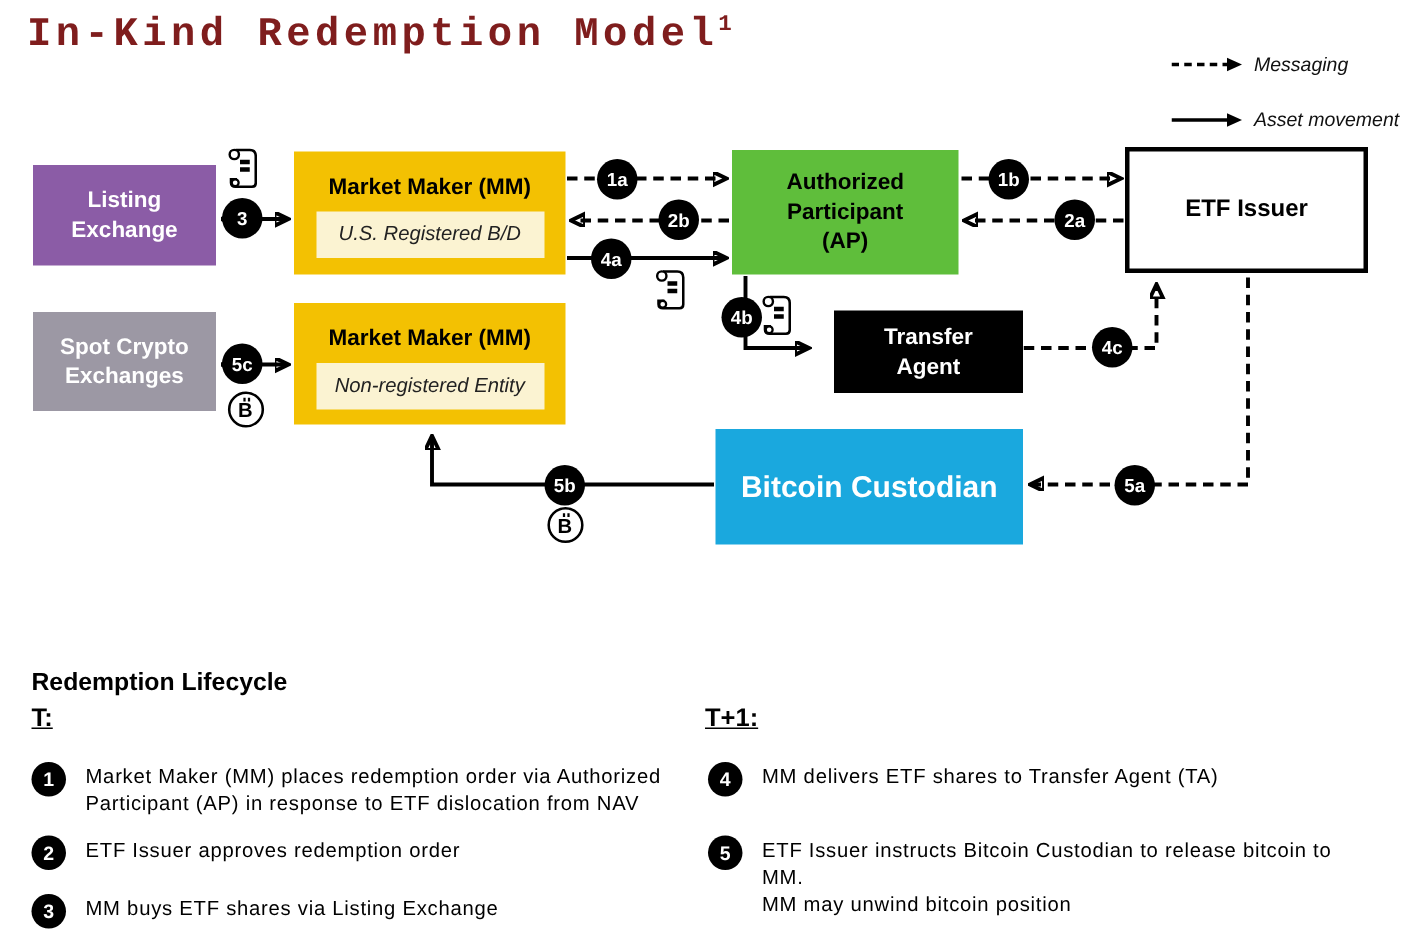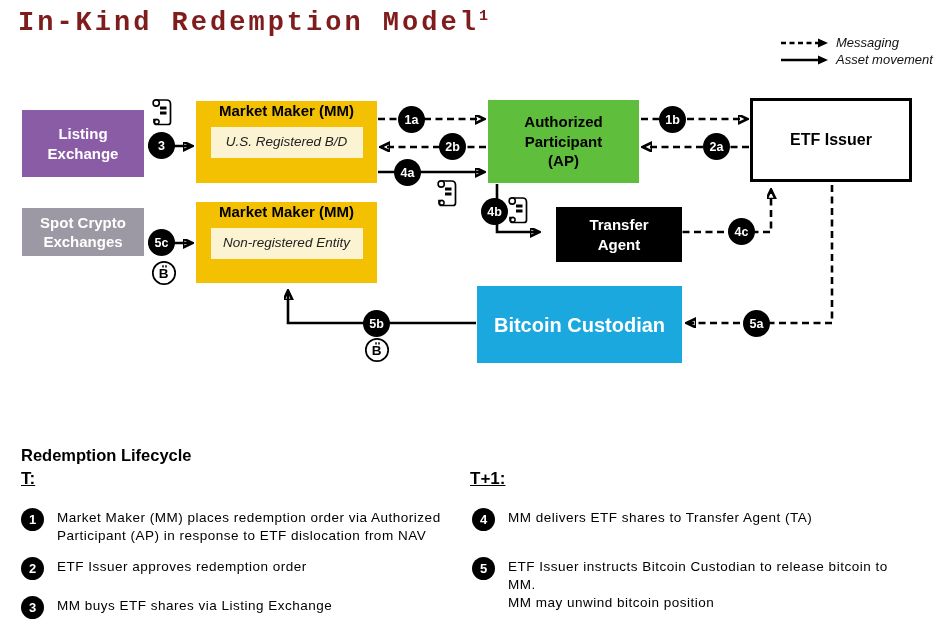--- a/index.html
+++ b/index.html
@@ -5,38 +5,38 @@
   html,body{margin:0;padding:0;background:#fff;}
   .canvas{position:relative;width:937px;height:629px;background:#fff;overflow:hidden;
           font-family:"Liberation Sans",sans-serif;}
 
   
   .title{position:absolute;left:18px;top:8px;margin:0;font-family:Liberation Mono, monospace;
          font-weight:600;font-size:27px;letter-spacing:3px;color:#7f1d1d;}
   .title sup{font-size:15px;letter-spacing:0;}
 
   
-  .legend{position:absolute;left:781px;top:35px;display:flex;flex-direction:column;gap:2px;}
+  .legend{position:absolute;left:781px;top:35px;display:flex;flex-direction:column;gap:22px;}
   .legend-row{display:flex;align-items:center;gap:7px;}
   .legend-row span{font-style:italic;font-size:13px;color:#111;}
 
   
   svg.wires{position:absolute;left:0;top:0;z-index:1;}
   svg.wires path{fill:none;stroke:#000;stroke-width:2.6;}
   svg.wires path.dash{stroke-dasharray:7 4.5;}
 
   
   .box{position:absolute;z-index:2;display:flex;align-items:center;justify-content:center;
        text-align:center;font-weight:bold;white-space:pre-line;line-height:1.3;}
   .b-listing{left:22px;top:110px;width:122px;height:67px;background:#8B5CA6;color:#fff;font-size:15px;}
-  .b-spot{left:22px;top:208px;width:122px;height:48px;background:#9C98A4;color:#fff;font-size:15px;}
+  .b-spot{left:22px;top:208px;width:122px;height:66px;background:#9C98A4;color:#fff;font-size:15px;}
   .b-mm{left:196px;width:181px;background:#F3C102;color:#000;flex-direction:column;justify-content:flex-start;}
   .b-mm1{top:101px;height:82px;}
   .b-mm2{top:202px;height:81px;}
-  .mm-title{font-size:15px;margin-top:0;}
+  .mm-title{font-size:15px;margin-top:14px;}
   .mm-sub{margin-top:6px;width:152px;height:31px;background:#FBF3D2;display:flex;align-items:center;
           justify-content:center;font-style:italic;font-weight:normal;font-size:13.5px;color:#222;text-align:right;}
   .b-ap{left:488px;top:100px;width:151px;height:83px;background:#5FBE3B;color:#000;font-size:15px;}
   .b-etf{left:750px;top:98px;width:156px;height:78px;background:#fff;border:3px solid #000;color:#000;font-size:16px;}
   .b-ta{left:544px;top:207px;width:126px;height:55px;background:#000;color:#fff;font-size:15px;margin-left:12px;}
   .b-bc{left:477px;top:286px;width:205px;height:77px;background:#1AA8DE;color:#fff;font-size:20px;}
 
   
   .badge{position:absolute;z-index:3;width:27px;height:27px;border-radius:50%;background:#000;
          color:#fff;display:flex;align-items:center;justify-content:center;

